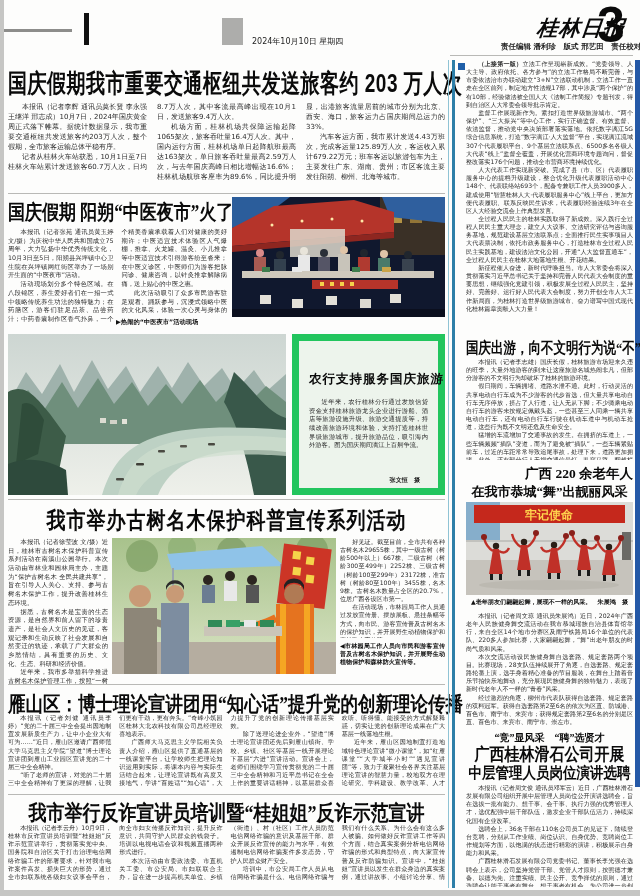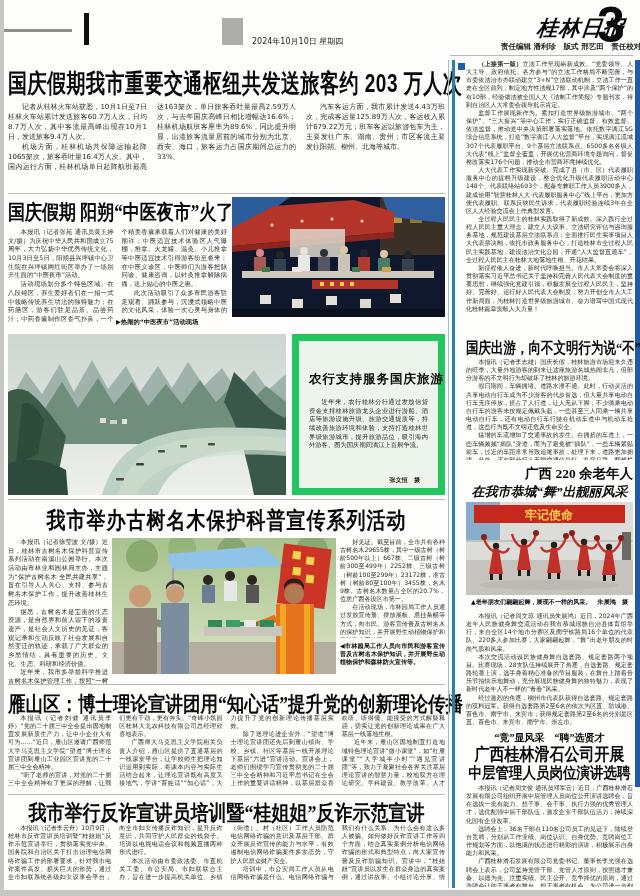--- a/index.html
+++ b/index.html
@@ -35,20 +35,21 @@
   <div class="abs" style="left:222px;top:18px;width:21px;height:27px;background:#adadab;"></div>
   <div class="abs nowrap" style="left:252px;top:36px;font-size:8px;color:#222;font-weight:normal;">2024年10月10日 星期四</div>
   <div class="abs h-serif nowrap" style="left:537px;top:14px;font-size:21px;font-style:italic;letter-spacing:1px;transform:skewX(-6deg);">桂林日报</div>
   <div class="abs h-sans" style="left:597px;top:0px;font-size:50px;line-height:1;">3</div>
   <div class="abs nowrap" style="left:453px;top:42px;font-size:7.5px;color:#222;font-weight:bold;margin-left:48px;">责任编辑 潘利珍　版式 邢艺田　责任校对 陈建师</div>
   <div class="abs rule" style="left:450px;top:55px;width:183px;"></div>
 </div>
 
 <div class="abs h-sans nowrap" style="left:8px;top:66px;width:437px;font-size:19px;text-align:center;transform:scaleY(1.35);transform-origin:center top;letter-spacing:0.5px;">国庆假期我市重要交通枢纽共发送旅客约 203 万人次</div>
 <div class="abs body-txt t70 cols3" style="left:8px;top:103px;width:437px;height:88px;">
+  <p>本报讯（记者李辉 通讯员莫长贤 李永强 王继洋 邢志成）10月7日，2024年国庆黄金周正式落下帷幕。据统计数据显示，我市重要交通枢纽共发送旅客约203万人次，整个假期，全市旅客运输总体平稳有序。</p>
   <p>记者从桂林火车站获悉，10月1日至7日桂林火车站累计发送旅客60.7万人次，日均8.7万人次，其中客流最高峰出现在10月1日，发送旅客9.4万人次。</p>
   <p>机场方面，桂林机场共保障运输起降1065架次，旅客吞吐量16.4万人次。其中，国内运行方面，桂林机场单日起降航班最高达163架次，单日旅客吞吐量最高2.59万人次，与去年国庆高峰日相比增幅达16.6%；桂林机场航班客座率为89.6%，同比提升明显，出港旅客流量居前的城市分别为北京、西安、海口，旅客运力占国庆期间总运力的33%。</p>
   <p>汽车客运方面，我市累计发送4.43万班次，完成客运量125.89万人次，客运收入累计679.22万元；班车客运以旅游包车为主，主要发往广东、湖南、贵州；市区客流主要发往阳朔、柳州、北海等城市。</p>
 
 </div>
 <div class="abs rule" style="left:8px;top:193px;width:437px;"></div>
 
 <div class="abs h-serif nowrap" style="left:8px;top:199px;width:219px;font-size:17px;transform:scaleY(1.2);transform-origin:left top;">国庆假期 阳朔“中医夜市”火了</div>
 <div class="abs body-txt t63 cols2" style="left:8px;top:228px;width:219px;height:104px;">
   <p>本报讯（记者张苑 通讯员黄玉婷 文/摄）为庆祝中华人民共和国成立75周年，大力弘扬中华优秀传统文化，10月3日至5日，阳朔县兴坪镇中心卫生院在兴坪镇网红街区举办了一场别开生面的“中医夜市”活动。</p>
@@ -247,21 +248,21 @@
 
 <div class="abs h-serif nowrap" style="left:466px;top:338px;width:167px;font-size:12.5px;transform:scaleY(1.25);transform-origin:left top;">国庆出游，向不文明行为说“不”</div>
 <div class="abs body-txt t61" style="left:466px;top:358px;width:167px;height:102px;">
   <p>本报讯（记者李志雄）国庆长假，桂林旅游市场迎来久违的旺季，大量外地游客的到来让这座旅游名城热闹非凡，但部分游客的不文明行为却破坏了桂林的旅游环境。</p>
   <p>假日期间，车辆拥堵、道路水泄不通。此时，行动灵活的共享电动自行车成为不少游客的代步首选，但大量共享电动自行车无序停放，挤占了人行道，让人无从下脚；不少骑乘电动自行车的游客未按规定佩戴头盔，一些甚至三人同乘一辆共享电动自行车，还有电动自行车行驶在机动车道中与机动车抢道，这些行为既不文明还危及生命安全。</p>
   <p>猛增的车流增加了交通事故的发生。在拥挤的车道上，一些车辆频频“插队”变道，而为了避免被“插队”，一些车辆紧贴前车，过近的车距常常导致追尾事故，处理下来，道路更加拥堵。此外，还有部分行人无视交通信号灯，乱穿马路、翻越栏杆、从绿化带中穿行，大大增加了道路交通安全风险。</p>
 
 </div>
 
 <div class="abs h-serif center nowrap" style="left:466px;top:465px;width:167px;font-size:13.5px;text-align:right;">广西 220 余老年人</div>
-<div class="abs h-serif center nowrap" style="left:466px;top:483px;width:167px;font-size:13px;font-style:italic;">在我市恭城“舞”出靓丽风采</div>
+<div class="abs h-serif center nowrap" style="left:466px;top:483px;width:167px;font-size:13px;">在我市恭城“舞”出靓丽风采</div>
 
 <div class="abs" style="left:466px;top:502px;width:167px;height:93px;">
   <svg width="167" height="93" viewBox="0 0 167 93">
     <rect width="167" height="93" fill="#dcdcd8"></rect>
     <rect x="0" y="0" width="34" height="38" fill="#86aecb"></rect>
     <circle cx="14" cy="14" r="6" fill="#e8eef2" opacity="0.8"></circle>
     <rect x="0" y="38" width="167" height="2" fill="#c2c2be"></rect>
     <rect x="8" y="3" width="151" height="18" fill="#c5281c"></rect>
     <text x="83" y="17" text-anchor="middle" font-size="12" font-weight="bold" fill="#ffd34d">牢记使命</text>
     <rect x="0" y="58" width="167" height="35" fill="#c6c3bc"></rect>

